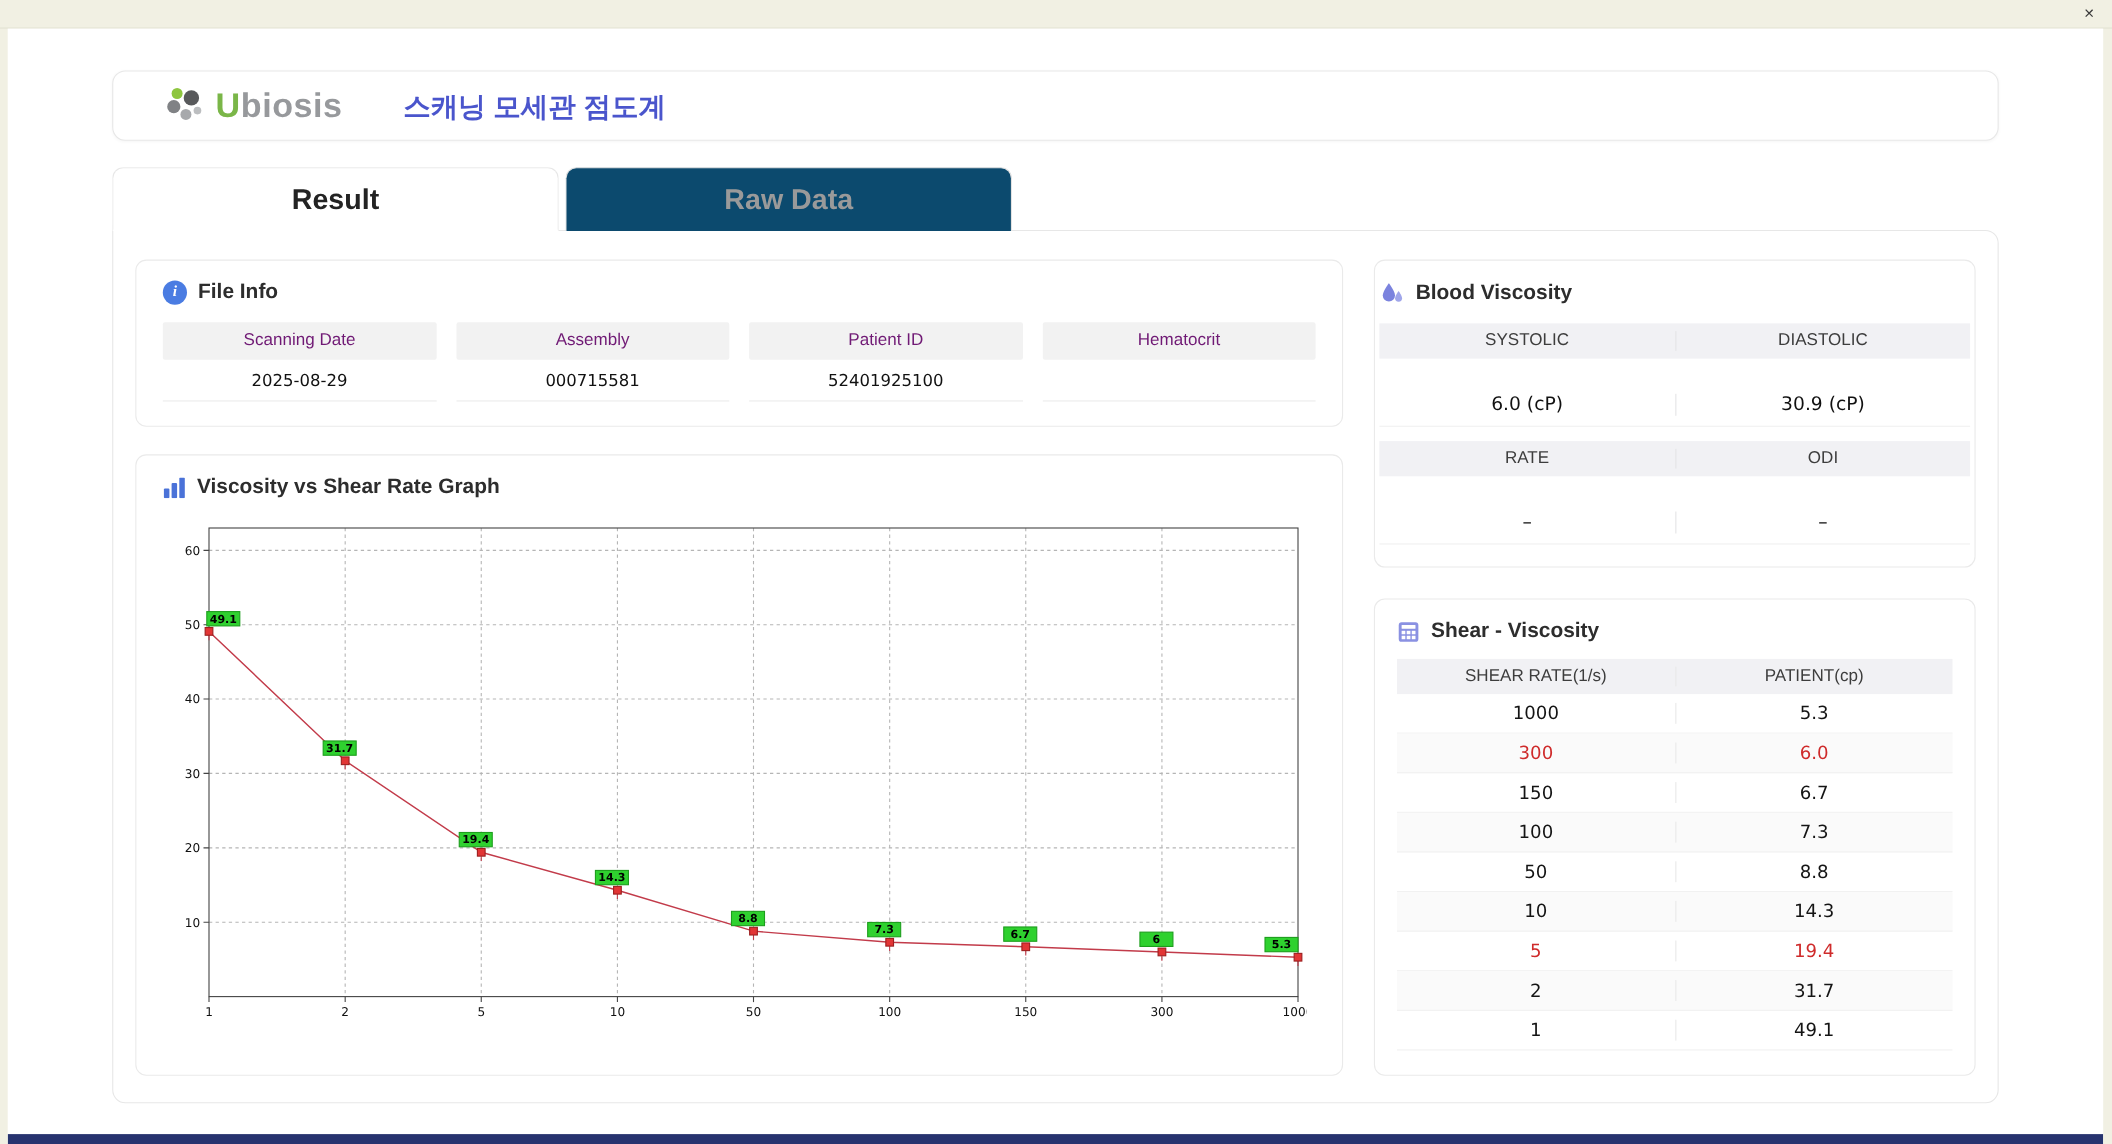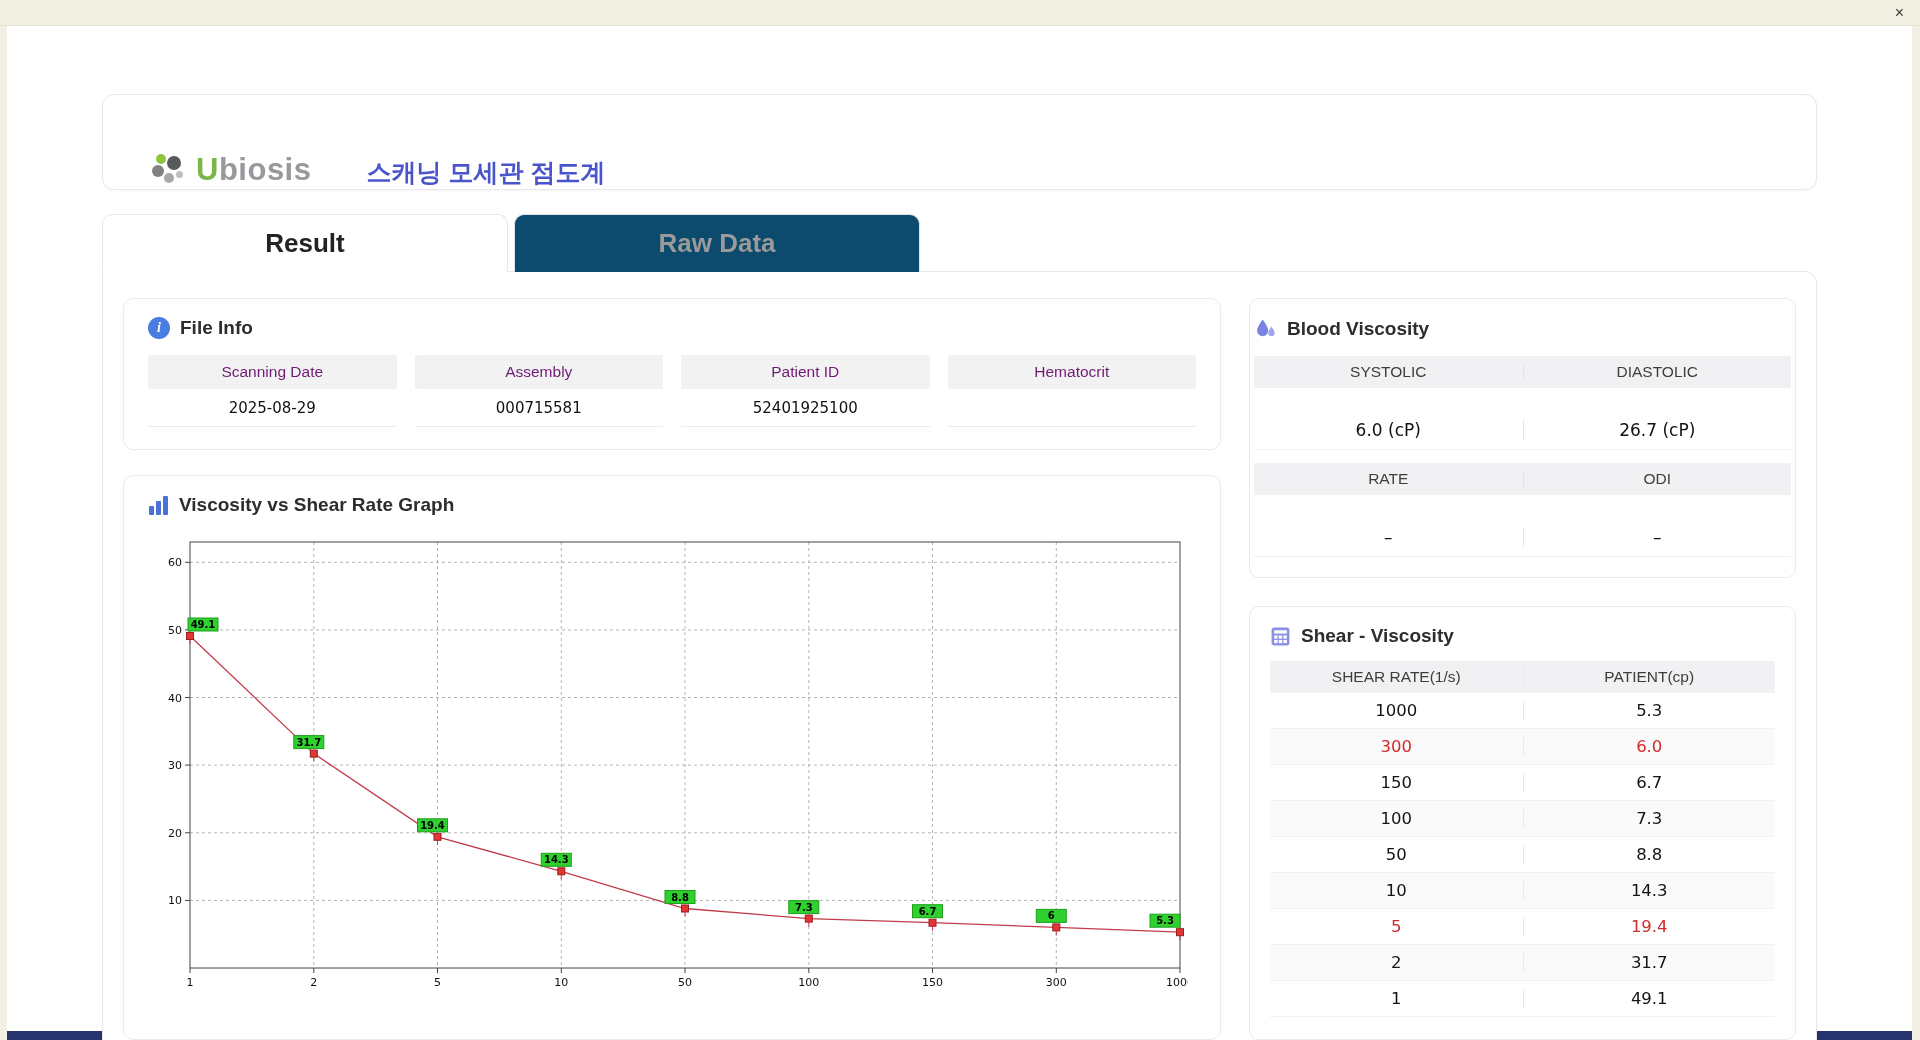--- a/index.html
+++ b/index.html
@@ -18,23 +18,23 @@
   .app {
     position:absolute; top:26px; left:7px; right:8px; bottom:0;
     background:#ffffff; overflow:hidden;
   }
   .bottombar { position:absolute; left:0; right:0; bottom:0; height:9px; background:#27336f; }
 
   .page { padding:0 95px; }
 
   
   .header-card {
-    margin-top:68px; height:96px;
+    margin-top:38px; height:64px;
     border:1px solid #e7e7e7; border-radius:12px;
-    display:flex; align-items:flex-end; gap:55px; padding:0 45px;
+    display:flex; align-items:center; gap:55px; padding:0 45px;
     box-shadow:0 1px 3px rgba(0,0,0,0.04); background:#fff;
   }
   .logo { display:flex; align-items:center; gap:6px; }
   .logo-text { font-size:31px; font-weight:600; letter-spacing:0.5px; color:#97999c; }
   .logo-text .logo-u { color:#7ab648; }
   .app-title { font-size:25px; font-weight:700; color:#4a55cc; }
 
   
   .tabs { display:flex; margin-top:24px; gap:6px; position:relative; z-index:2; }
   .tab {
@@ -294,21 +294,21 @@
             </svg>
             <span class="card-title">Blood Viscosity</span>
           </div>
           <div class="bv-table">
             <div class="bv-row head">
               <div>SYSTOLIC</div>
               <div>DIASTOLIC</div>
             </div>
             <div class="bv-row val">
               <div>6.0 (cP)</div>
-              <div>26.7 (cP)</div>
+              <div>30.9 (cP)</div>
             </div>
             <div class="bv-gap"></div>
             <div class="bv-row head">
               <div>RATE</div>
               <div>ODI</div>
             </div>
             <div class="bv-row val">
               <div>–</div>
               <div>–</div>
             </div>

